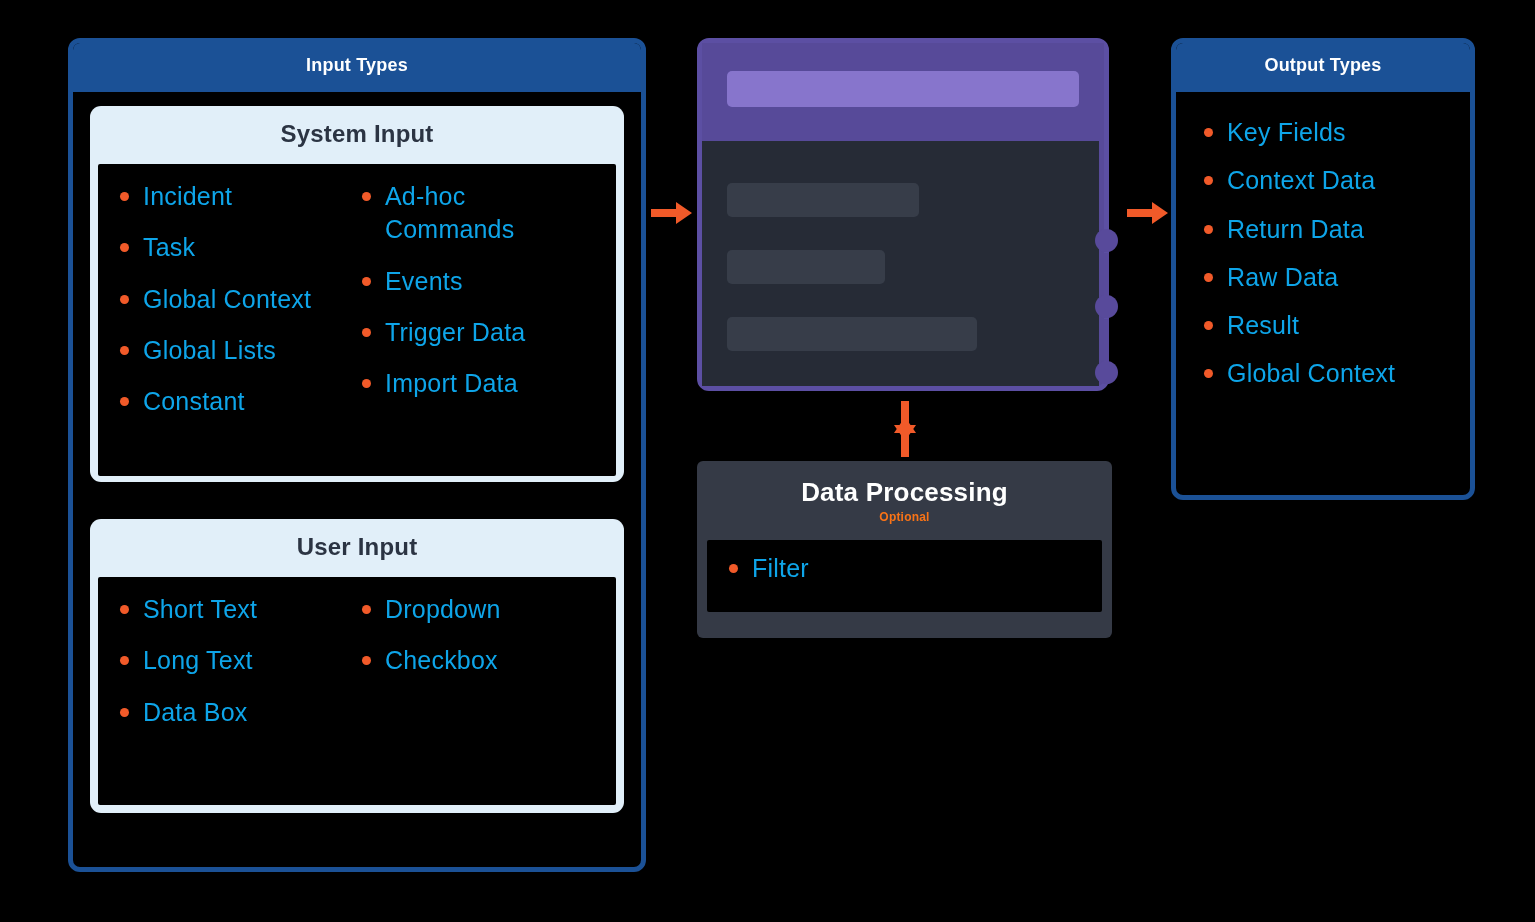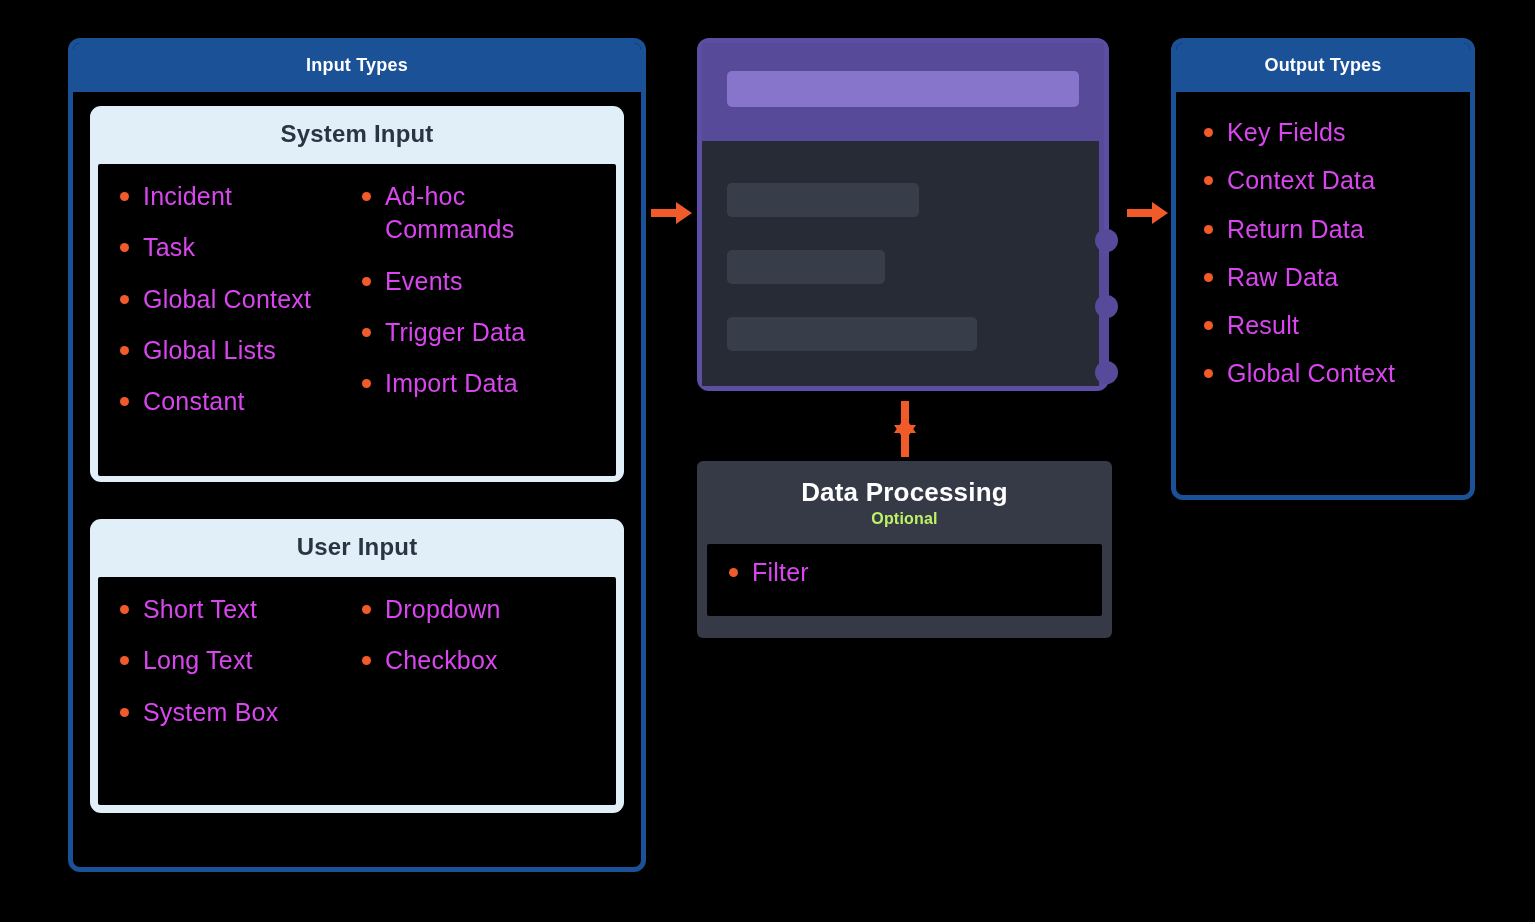--- a/index.html
+++ b/index.html
@@ -108,21 +108,21 @@
   .bullet-dot {
     width: 9px;
     height: 9px;
     border-radius: 50%;
     background: #f15a29;
     flex: 0 0 auto;
     margin-top: 12px;
     margin-right: 14px;
   }
   .bullet-label {
-    color: #d946ef;
+    color: #0ea5e9;
     font-size: 25px;
     line-height: 1.33;
     font-weight: normal;
     letter-spacing: 0.2px;
   }
 
   
   #node-card {
     position: absolute;
     left: 697px;
@@ -211,22 +211,22 @@
     text-align: center;
     padding: 16px 0 6px 0;
   }
   .dp-title {
     color: #ffffff;
     font-size: 26px;
     font-weight: bold;
     letter-spacing: 0.2px;
   }
   .dp-sub {
-    color: #bef264;
-    font-size: 16px;
+    color: #f97316;
+    font-size: 12px;
     font-weight: bold;
     margin-top: 2px;
     letter-spacing: 0.2px;
   }
   .dp-body {
     background: #000000;
     margin: 10px 10px 10px 10px;
     border-radius: 2px;
     padding: 12px 22px;
     box-sizing: border-box;
@@ -327,21 +327,21 @@
               <div class="bullet-item">
                 <span class="bullet-dot"></span>
                 <span class="bullet-label">Short Text</span>
               </div>
               <div class="bullet-item">
                 <span class="bullet-dot"></span>
                 <span class="bullet-label">Long Text</span>
               </div>
               <div class="bullet-item">
                 <span class="bullet-dot"></span>
-                <span class="bullet-label">System Box</span>
+                <span class="bullet-label">Data Box</span>
               </div>
             </div>
             <div class="bullet-col">
               <div class="bullet-item">
                 <span class="bullet-dot"></span>
                 <span class="bullet-label">Dropdown</span>
               </div>
               <div class="bullet-item">
                 <span class="bullet-dot"></span>
                 <span class="bullet-label">Checkbox</span>

